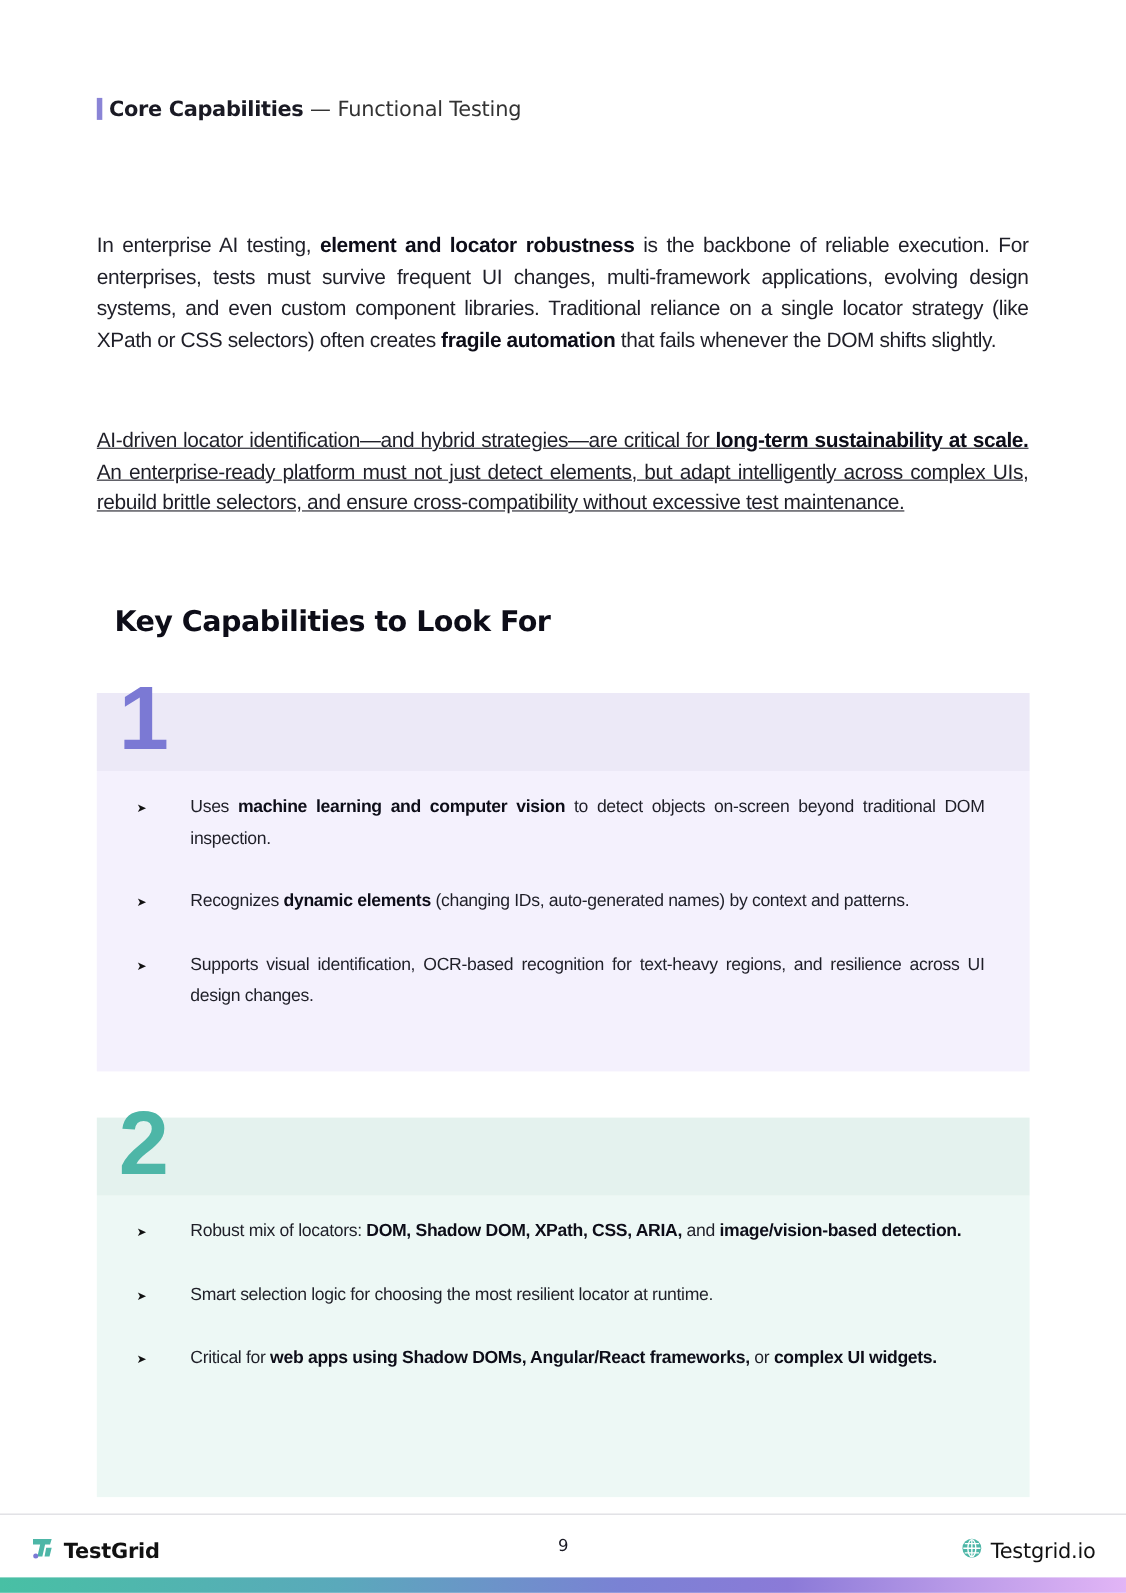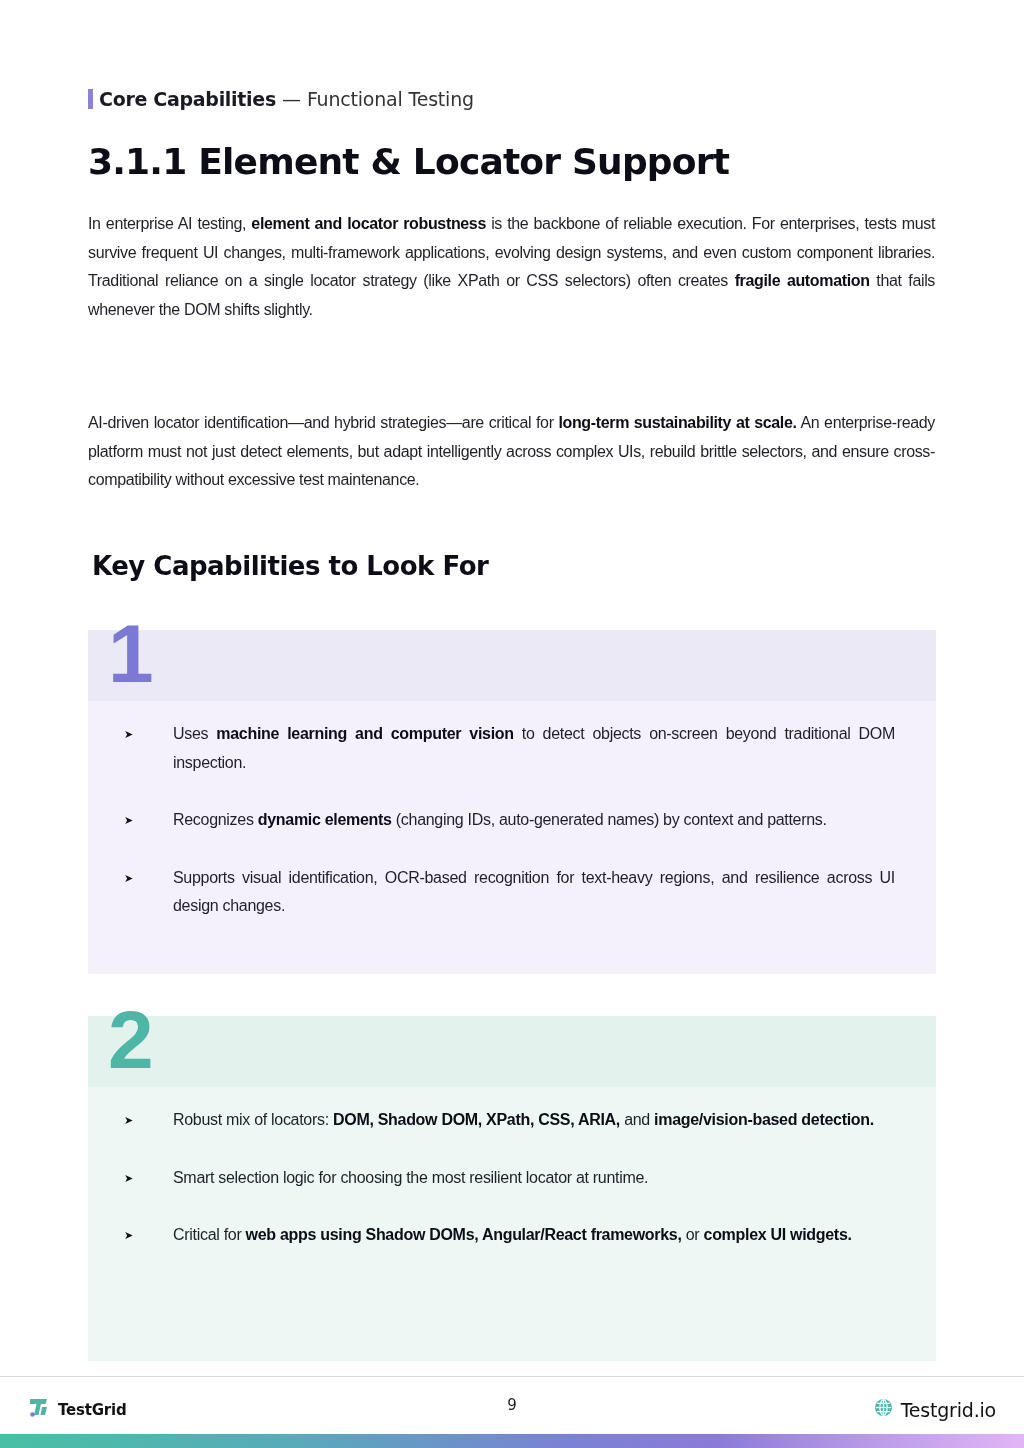--- a/index.html
+++ b/index.html
@@ -27,30 +27,30 @@
     .breadcrumb .light { color: #333; letter-spacing: -0.2px; }
 
     h1.page-title {
       position: absolute; left: 88px; top: 140px;
       font-size: 36px; line-height: 44px; font-weight: bold;
       letter-spacing: -0.8px; color: #0d0d18; white-space: nowrap;
     }
 
     .para {
       position: absolute; left: 88px; width: 847px;
-      font-size: 16px; line-height: 28.5px; color: #1f1f28;
+      font-size: 19px; line-height: 28.5px; color: #1f1f28;
       text-align: justify; letter-spacing: -0.35px;
       font-family: "Liberation Sans", sans-serif;
     }
     .para b { font-weight: bold; color: #0d0d18; }
     #para1 { top: 210px; }
-    #para2 { top: 409px; }
+    #para2 { top: 387px; text-decoration: underline; }
 
     h2.section-heading {
-      position: absolute; left: 92px; top: 550px;
+      position: absolute; left: 104px; top: 550px;
       font-size: 26px; line-height: 32px; font-weight: bold;
       letter-spacing: -0.5px; color: #0d0d18; white-space: nowrap;
     }
 
     
     .panel { position: absolute; left: 88px; width: 848px; }
     .panel-head {
       position: relative; height: 71px; display: flex; align-items: center;
     }
     .panel-num {
@@ -93,21 +93,21 @@
     
     .footer-divider {
       position: absolute; left: 0; top: 1376px; width: 1024px; height: 1px;
       background: #d6d6dc;
     }
     .footer-logo {
       position: absolute; left: 29px; top: 1398px;
       display: flex; align-items: center;
     }
     .footer-logo .brand {
-      margin-left: 9px; font-size: 15px; font-weight: bold;
+      margin-left: 9px; font-size: 19px; font-weight: bold;
       color: #111; letter-spacing: -0.2px;
     }
     .page-number {
       position: absolute; left: 0; width: 1024px; top: 1396px;
       text-align: center; font-size: 15px; color: #1a1a24;
     }
     .footer-site {
       position: absolute; right: 28px; top: 1398px;
       display: flex; align-items: center;
     }
@@ -125,21 +125,20 @@
 
 <div class="page">
 
   <div class="breadcrumb">
     <span class="bar"></span>
     <span class="strong">Core Capabilities</span>
     <span class="sep">—</span>
     <span class="light">Functional Testing</span>
   </div>
 
-  <h1 class="page-title">3.1.1 Element &amp; Locator Support</h1>
 
   <p class="para" id="para1"><span>In enterprise AI testing, </span><b>element and locator robustness</b><span> is the backbone of reliable execution. For enterprises, tests must survive frequent UI changes, multi-framework applications, evolving design systems, and even custom component libraries. Traditional reliance on a single locator strategy (like XPath or CSS selectors) often creates </span><b>fragile automation</b><span> that fails whenever the DOM shifts slightly.</span></p>
   <p class="para" id="para2"><span>AI-driven locator identification—and hybrid strategies—are critical for </span><b>long-term sustainability at scale.</b><span> An enterprise-ready platform must not just detect elements, but adapt intelligently across complex UIs, rebuild brittle selectors, and ensure cross-compatibility without excessive test maintenance.</span></p>
 
   <h2 class="section-heading">Key Capabilities to Look For</h2>
 
   <div class="panel" id="panel1">
     <div class="panel-head">
       <span class="panel-num">1</span>
     </div>

